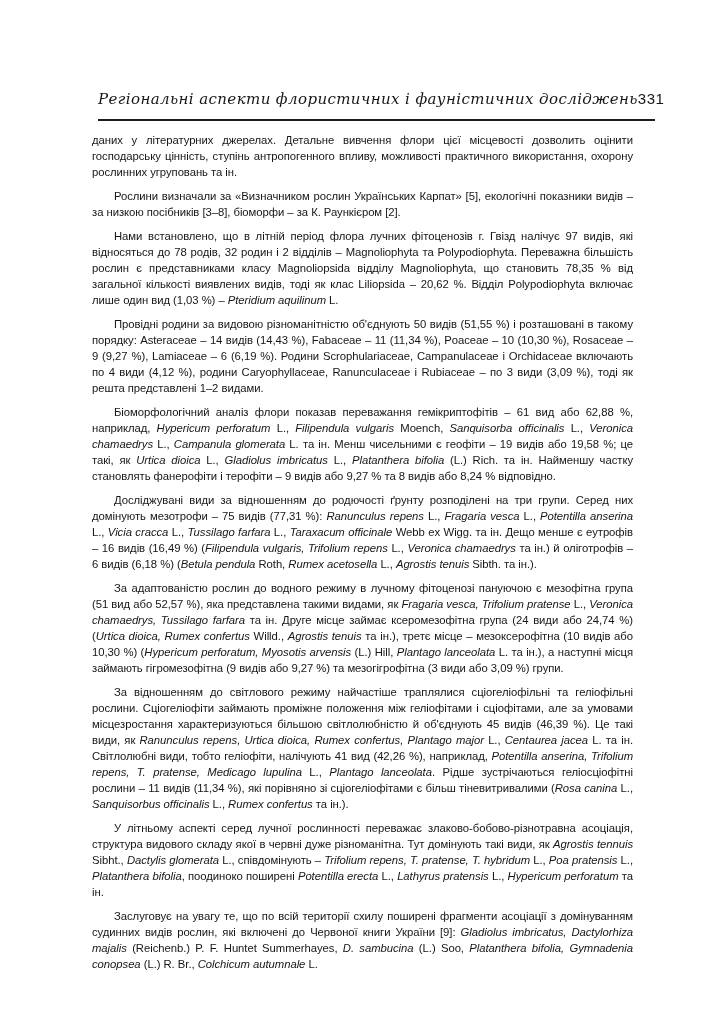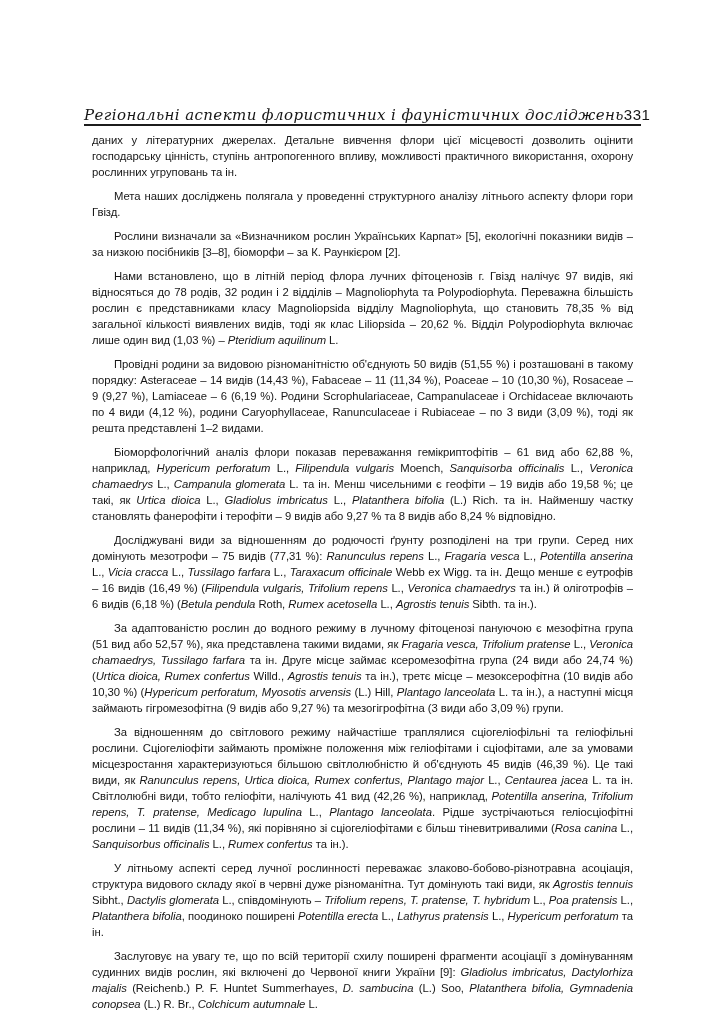--- a/index.html
+++ b/index.html
@@ -11,29 +11,28 @@
     position: relative;
     width: 725px;
     height: 1024px;
     background: #ffffff;
     font-family: "Liberation Sans", sans-serif;
     color: #161616;
     overflow: hidden;
   }
   .page-header {
     position: absolute;
-    left: 84px;
+    left: 98px;
     top: 90px;
     width: 557px;
     display: flex;
     justify-content: space-between;
     align-items: baseline;
     border-bottom: 2px solid #1c1c1c;
-    padding-bottom: 0;
-    margin-top: 16px;
+    padding-bottom: 11px;
   }
   .running-title {
     font-family: "DejaVu Serif", serif;
     font-style: italic;
     font-size: 15px;
     letter-spacing: 0.4px;
     white-space: nowrap;
   }
   .page-number {
     font-family: "Liberation Sans", sans-serif;
@@ -64,21 +63,20 @@
 </head>
 <body>
 
 <div class="page">
   <header class="page-header">
     <span class="running-title">Регіональні аспекти флористичних і фауністичних досліджень</span>
     <span class="page-number">331</span>
   </header>
   <main class="page-body">
       <p class="para"><span class="plain">даних у літературних джерелах. Детальне вивчення флори цієї місцевості дозволить оцінити господарську цінність, ступінь антропогенного впливу, можливості практичного використання, охорону рослинних угруповань та ін.</span></p>
-      <p class="para indent"><span class="plain">Мета наших досліджень полягала у проведенні структурного аналізу літнього аспекту флори гори Гвізд.</span></p>
       <p class="para indent"><span class="plain">Рослини визначали за «Визначником рослин Українських Карпат» [5], екологічні показники видів – за низкою посібників [3–8], біоморфи – за К. Раункієром [2].</span></p>
       <p class="para indent"><span class="plain">Нами встановлено, що в літній період флора лучних фітоценозів г. Гвізд налічує 97 видів, які відносяться до 78 родів, 32 родин і 2 відділів – Magnoliophyta та Polypodiophyta. Переважна більшість рослин є представниками класу Magnoliopsida відділу Magnoliophyta, що становить 78,35 % від загальної кількості виявлених видів, тоді як клас Liliopsida – 20,62 %. Відділ Polypodiophyta включає лише один вид (1,03 %) – </span><span class="latin-italic">Pteridium aquilinum</span><span class="plain"> L.</span></p>
       <p class="para indent"><span class="plain">Провідні родини за видовою різноманітністю об'єднують 50 видів (51,55 %) і розташовані в такому порядку: Asteraceae – 14 видів (14,43 %), Fabaceae – 11 (11,34 %), Poaceae – 10 (10,30 %), Rosaceae – 9 (9,27 %), Lamiaceae – 6 (6,19 %). Родини Scrophulariaceae, Campanulaceae і Orchidaceae включають по 4 види (4,12 %), родини Caryophyllaceae, Ranunculaceae і Rubiaceae – по 3 види (3,09 %), тоді як решта представлені 1–2 видами.</span></p>
       <p class="para indent"><span class="plain">Біоморфологічний аналіз флори показав переважання гемікриптофітів – 61 вид або 62,88 %, наприклад, </span><span class="latin-italic">Hypericum perforatum</span><span class="plain"> L., </span><span class="latin-italic">Filipendula vulgaris</span><span class="plain"> Moench, </span><span class="latin-italic">Sanquisorba officinalis</span><span class="plain"> L., </span><span class="latin-italic">Veronica chamaedrys</span><span class="plain"> L., </span><span class="latin-italic">Campanula glomerata</span><span class="plain"> L. та ін. Менш чисельними є геофіти – 19 видів або 19,58 %; це такі, як </span><span class="latin-italic">Urtica dioica</span><span class="plain"> L., </span><span class="latin-italic">Gladiolus imbricatus</span><span class="plain"> L., </span><span class="latin-italic">Platanthera bifolia</span><span class="plain"> (L.) Rich. та ін. Найменшу частку становлять фанерофіти і терофіти – 9 видів або 9,27 % та 8 видів або 8,24 % відповідно.</span></p>
       <p class="para indent"><span class="plain">Досліджувані види за відношенням до родючості ґрунту розподілені на три групи. Серед них домінують мезотрофи – 75 видів (77,31 %): </span><span class="latin-italic">Ranunculus repens</span><span class="plain"> L., </span><span class="latin-italic">Fragaria vesca</span><span class="plain"> L., </span><span class="latin-italic">Potentilla anserina</span><span class="plain"> L., </span><span class="latin-italic">Vicia cracca</span><span class="plain"> L., </span><span class="latin-italic">Tussilago farfara</span><span class="plain"> L., </span><span class="latin-italic">Taraxacum officinale</span><span class="plain"> Webb ex Wigg. та ін. Дещо менше є еутрофів – 16 видів (16,49 %) (</span><span class="latin-italic">Filipendula vulgaris, Trifolium repens</span><span class="plain"> L., </span><span class="latin-italic">Veronica chamaedrys</span><span class="plain"> та ін.) й оліготрофів – 6 видів (6,18 %) (</span><span class="latin-italic">Betula pendula</span><span class="plain"> Roth, </span><span class="latin-italic">Rumex acetosella</span><span class="plain"> L., </span><span class="latin-italic">Agrostis tenuis</span><span class="plain"> Sibth. та ін.).</span></p>
       <p class="para indent"><span class="plain">За адаптованістю рослин до водного режиму в лучному фітоценозі пануючою є мезофітна група (51 вид або 52,57 %), яка представлена такими видами, як </span><span class="latin-italic">Fragaria vesca, Trifolium pratense</span><span class="plain"> L., </span><span class="latin-italic">Veronica chamaedrys, Tussilago farfara</span><span class="plain"> та ін. Друге місце займає ксеромезофітна група (24 види або 24,74 %) (</span><span class="latin-italic">Urtica dioica, Rumex confertus</span><span class="plain"> Willd., </span><span class="latin-italic">Agrostis tenuis</span><span class="plain"> та ін.), третє місце – мезоксерофітна (10 видів або 10,30 %) (</span><span class="latin-italic">Hypericum perforatum, Myosotis arvensis</span><span class="plain"> (L.) Hill, </span><span class="latin-italic">Plantago lanceolata</span><span class="plain"> L. та ін.), а наступні місця займають гігромезофітна (9 видів або 9,27 %) та мезогігрофітна (3 види або 3,09 %) групи.</span></p>
       <p class="para indent"><span class="plain">За відношенням до світлового режиму найчастіше траплялися сціогеліофільні та геліофільні рослини. Сціогеліофіти займають проміжне положення між геліофітами і сціофітами, але за умовами місцезростання характеризуються більшою світлолюбністю й об'єднують 45 видів (46,39 %). Це такі види, як </span><span class="latin-italic">Ranunculus repens, Urtica dioica, Rumex confertus, Plantago major</span><span class="plain"> L., </span><span class="latin-italic">Centaurea jacea</span><span class="plain"> L. та ін. Світлолюбні види, тобто геліофіти, налічують 41 вид (42,26 %), наприклад, </span><span class="latin-italic">Potentilla anserina, Trifolium repens, T. pratense, Medicago lupulina</span><span class="plain"> L., </span><span class="latin-italic">Plantago lanceolata</span><span class="plain">. Рідше зустрічаються геліосціофітні рослини – 11 видів (11,34 %), які порівняно зі сціогеліофітами є більш тіневитривалими (</span><span class="latin-italic">Rosa canina</span><span class="plain"> L., </span><span class="latin-italic">Sanquisorbus officinalis</span><span class="plain"> L., </span><span class="latin-italic">Rumex confertus</span><span class="plain"> та ін.).</span></p>
       <p class="para indent"><span class="plain">У літньому аспекті серед лучної рослинності переважає злаково-бобово-різнотравна асоціація, структура видового складу якої в червні дуже різноманітна. Тут домінують такі види, як </span><span class="latin-italic">Agrostis tennuis</span><span class="plain"> Sibht., </span><span class="latin-italic">Dactylis glomerata</span><span class="plain"> L., співдомінують – </span><span class="latin-italic">Trifolium repens, T. pratense, T. hybridum</span><span class="plain"> L., </span><span class="latin-italic">Poa pratensis</span><span class="plain"> L., </span><span class="latin-italic">Platanthera bifolia</span><span class="plain">, поодиноко поширені </span><span class="latin-italic">Potentilla erecta</span><span class="plain"> L., </span><span class="latin-italic">Lathyrus pratensis</span><span class="plain"> L., </span><span class="latin-italic">Hypericum perforatum</span><span class="plain"> та ін.</span></p>
       <p class="para indent"><span class="plain">Заслуговує на увагу те, що по всій території схилу поширені фрагменти асоціації з домінуванням судинних видів рослин, які включені до Червоної книги України [9]: </span><span class="latin-italic">Gladiolus imbricatus, Dactylorhiza majalis</span><span class="plain"> (Reichenb.) P. F. Huntet Summerhayes, </span><span class="latin-italic">D. sambucina</span><span class="plain"> (L.) Soo, </span><span class="latin-italic">Platanthera bifolia, Gymnadenia conopsea</span><span class="plain"> (L.) R. Br., </span><span class="latin-italic">Colchicum autumnale</span><span class="plain"> L.</span></p>
     </main>

